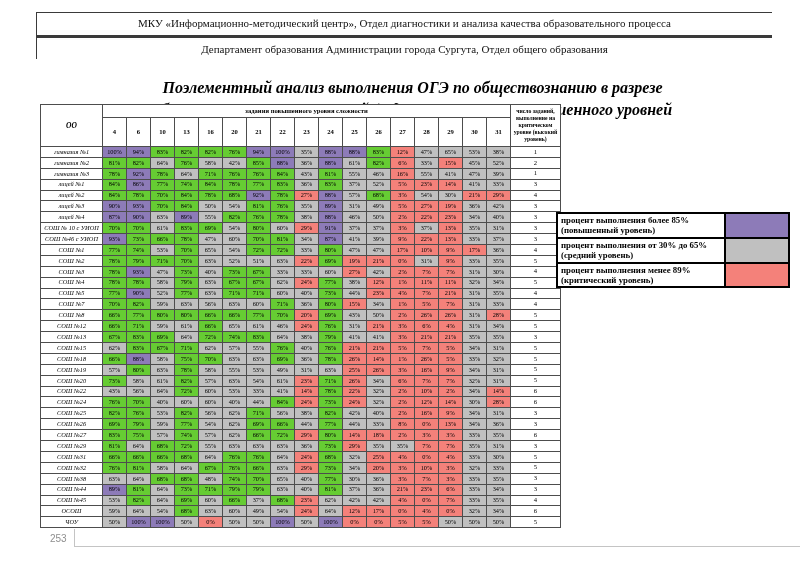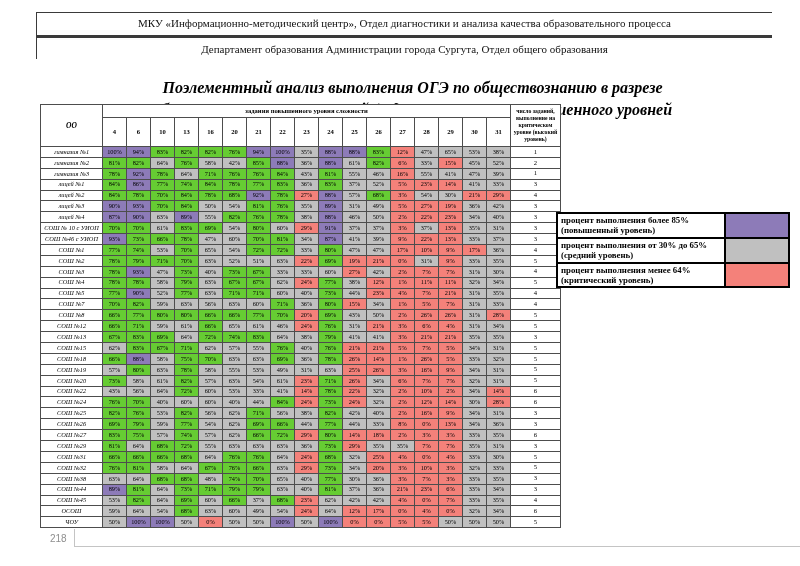--- a/index.html
+++ b/index.html
@@ -835,23 +835,23 @@
     <tbody>
         <tr>
           <td class="lab">процент выполнения более 85% (повышенный уровень)</td>
           <td class="sw" style="background-color: rgb(141, 123, 184);"></td>
         </tr>
         <tr>
           <td class="lab">процент выполнения от 30% до 65% (средний уровень)</td>
           <td class="sw" style="background-color: rgb(192, 192, 192);"></td>
         </tr>
         <tr>
-          <td class="lab">процент выполнения менее 64% (критический уровень)</td>
+          <td class="lab">процент выполнения менее 89% (критический уровень)</td>
           <td class="sw" style="background-color: rgb(244, 129, 122);"></td>
         </tr>
       </tbody>
   </table>
 
   <div class="footer-tick"></div>
   <div class="footer-line"></div>
-  <div class="page-num">218</div>
+  <div class="page-num">253</div>
 
 </div>
 
 </body></html>

